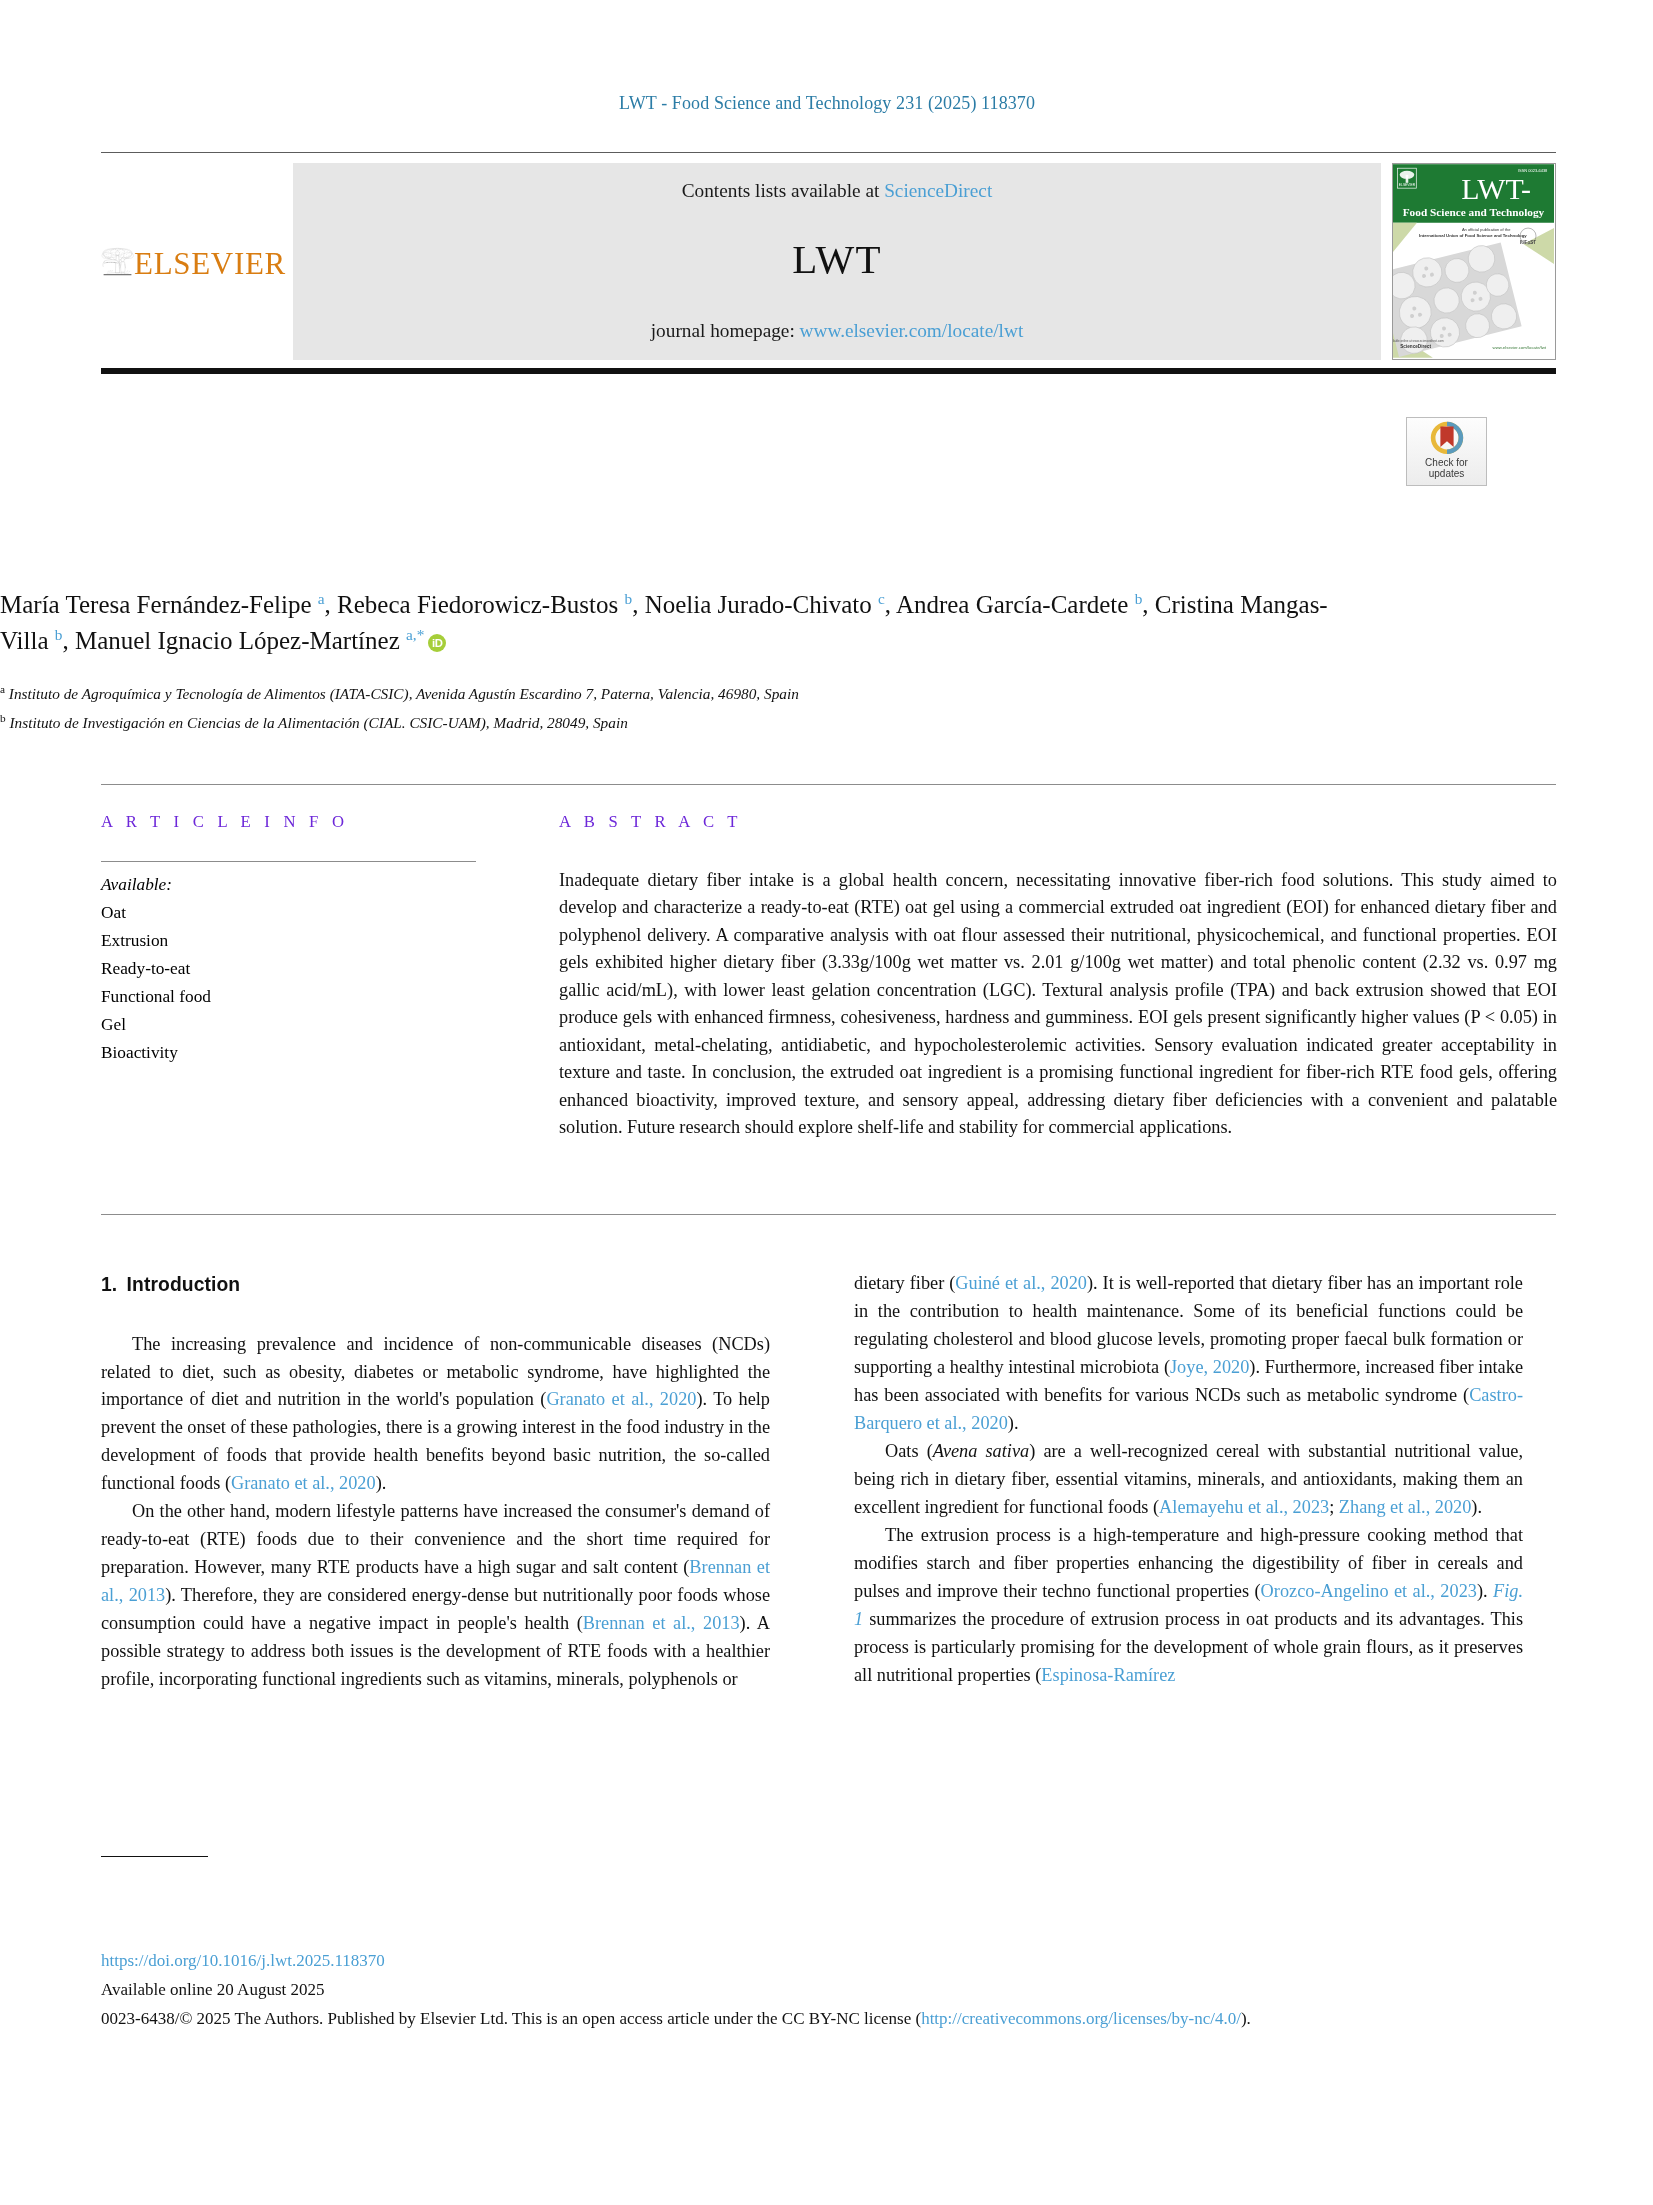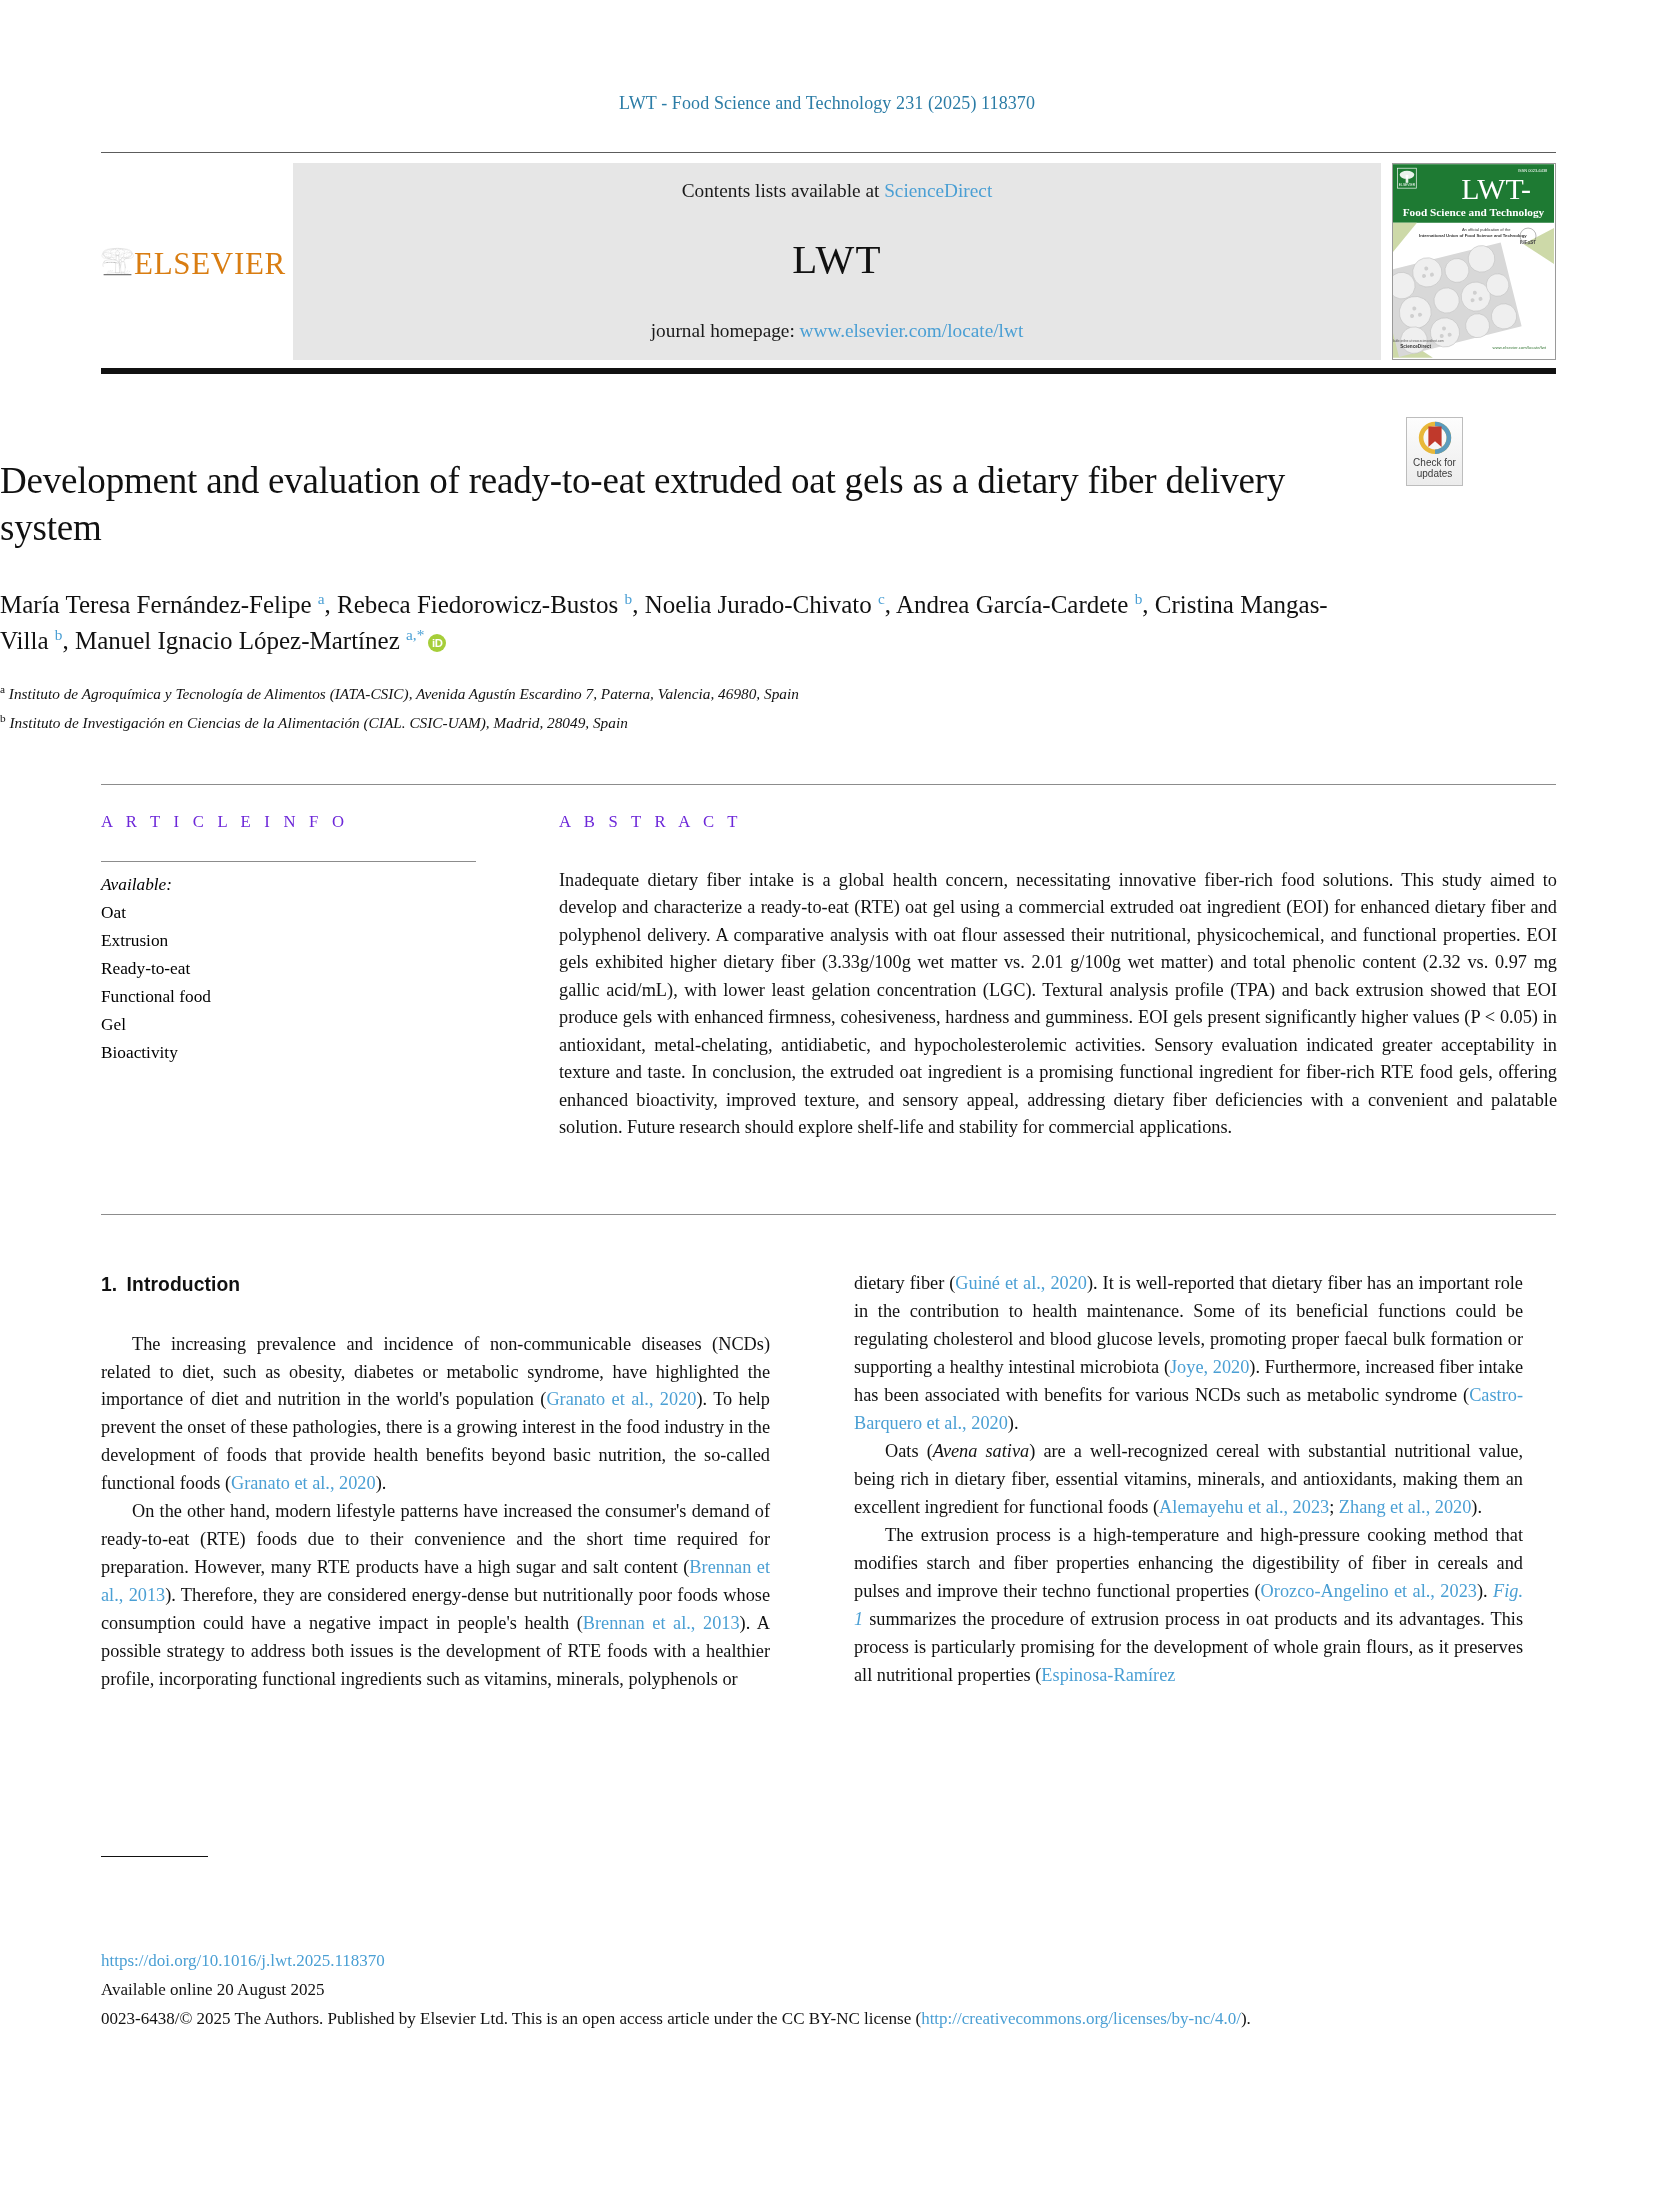--- a/index.html
+++ b/index.html
@@ -122,21 +122,21 @@
     line-height: 1.28;
     font-weight: normal;
     color: #111;
     margin: 0;
     letter-spacing: -0.2px;
   }
   .crossmark {
     position: absolute;
     left: 1406px;
     top: 417px;
-    width: 57px;
+    width: 81px;
     height: 69px;
     border: 0.7px solid #bdbdbd;
     background: linear-gradient(180deg,#fdfdfd 0%, #ececec 100%);
     box-sizing: border-box;
     text-align: center;
     font-family: "Liberation Sans", sans-serif;
     font-size: 10px;
     color: #3a3a3a;
     line-height: 1.12;
     padding-top: 1.3px;
@@ -417,23 +417,20 @@
   <div class="crossmark">
     <svg width="40" height="37" viewBox="0 0 60 56">
       <circle cx="30" cy="27" r="21" fill="none" stroke="#e8b83a" stroke-width="7"></circle>
       <path d="M30 6 A21 21 0 0 1 30 48" fill="none" stroke="#5b9bbd" stroke-width="7"></path>
       <path d="M20 10 L40 10 L40 41 L30 32 L20 41 Z" fill="#c0392b"></path>
     </svg>
     <div>Check for</div>
     <div>updates</div>
   </div>
 
-  <div class="title-block">
-    <h1 class="paper-title">Development and evaluation of ready-to-eat extruded oat gels as a dietary fiber delivery system</h1>
-  </div>
 
   <div class="authors" id="author-list"><span>María Teresa Fernández-Felipe </span><sup>a</sup>, <span>Rebeca Fiedorowicz-Bustos </span><sup>b</sup>, <span>Noelia Jurado-Chivato </span><sup>c</sup>, <span>Andrea García-Cardete </span><sup>b</sup>, <span>Cristina Mangas-Villa </span><sup>b</sup>, <span>Manuel Ignacio López-Martínez </span><sup>a,</sup><sup class="star">*</sup><span class="orcid">iD</span></div>
 
   <div class="affiliations" id="affiliation-list">
       <div><sup>a</sup><span> Instituto de Agroquímica y Tecnología de Alimentos (IATA-CSIC), Avenida Agustín Escardino 7, Paterna, Valencia, 46980, Spain</span></div>
       <div><sup>b</sup><span> Instituto de Investigación en Ciencias de la Alimentación (CIAL. CSIC-UAM), Madrid, 28049, Spain</span></div>
     </div>
 
   <div class="hr-thin hr-info-top"></div>
   <div class="hr-thin hr-info-bot"></div>

